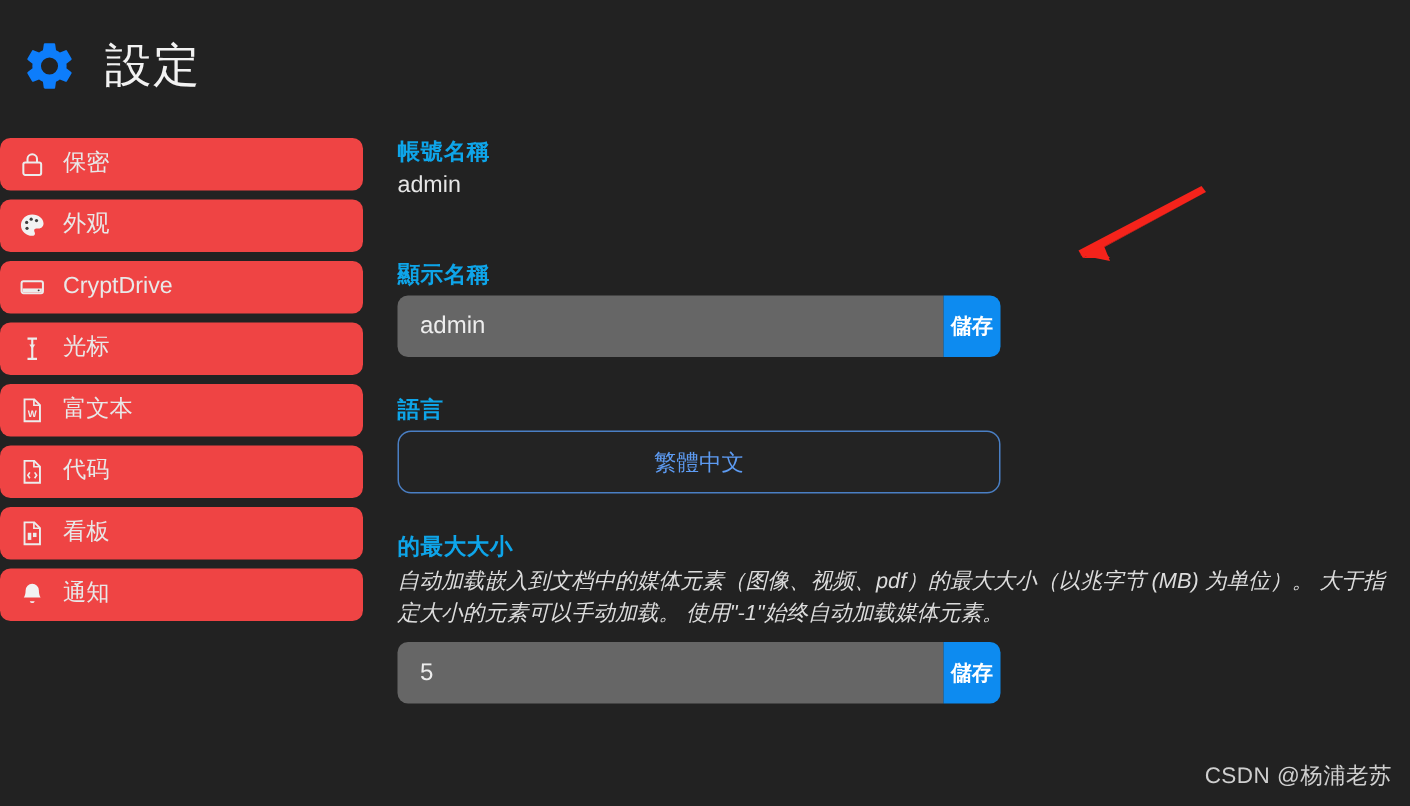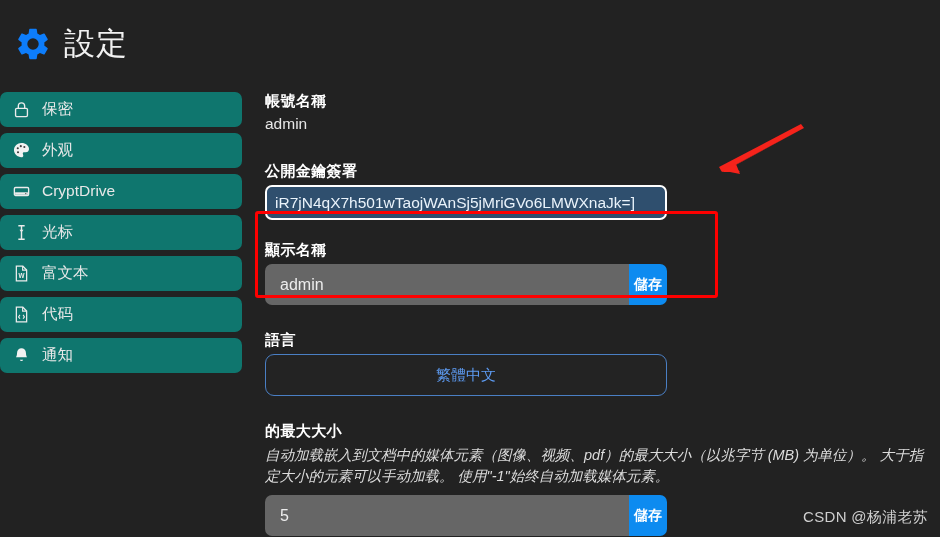--- a/index.html
+++ b/index.html
@@ -5,41 +5,41 @@
   * { box-sizing: border-box; margin: 0; padding: 0; }
   html, body {
     width: 940px; height: 537px;
     background: #222222;
     font-family: "Liberation Sans", "DejaVu Sans", sans-serif;
     overflow: hidden;
   }
   #app { position: relative; width: 940px; height: 537px; background: #222222; }
 
   
-  .header { display: flex; align-items: center; gap: 12px; padding: 13px 0 0 14px; height: 74px; }
+  .header { display: flex; align-items: center; gap: 18px; padding: 13px 0 0 14px; height: 74px; }
   .gear-icon { width: 38px; height: 38px; flex: 0 0 38px; }
   .page-title { font-size: 31px; color: #f2f2f2; font-weight: 400; letter-spacing: 1px; }
 
   
   .sidebar { position: absolute; left: 0; top: 92px; width: 242px; }
   .side-item {
     height: 35px; margin-bottom: 6px;
-    background: #0f766e; color: #e8e8e8;
+    background: #ef4444; color: #e8e8e8;
     border-radius: 7px;
     display: flex; align-items: center; gap: 11px;
     padding-left: 12px; font-size: 15.5px;
     cursor: pointer;
   }
   .side-item.active { background: #c3c3c3; color: #1d1d1d; }
   .side-item .ic { width: 19px; height: 19px; flex: 0 0 19px; display: block; }
   .side-item .lbl { line-height: 1; padding-bottom: 2px; }
 
   
   .main { position: absolute; left: 265px; top: 92px; width: 410px; }
-  .field-label { font-size: 15px; font-weight: bold; color: #ffffff; margin-bottom: 4px; letter-spacing: .4px; }
+  .field-label { font-size: 15px; font-weight: bold; color: #0ea5e9; margin-bottom: 4px; letter-spacing: .4px; }
   .static-value { font-size: 15.5px; color: #e6e6e6; margin-bottom: 20px; }
 
   .highlight-block {
     position: absolute; left: -10px; top: 58px;
     width: 463px; height: 87px;
     border: 3px solid #fe0000; border-radius: 3px;
     pointer-events: none;
   }
 
   .keyblock { position: relative; padding-top: 9px; }
@@ -156,42 +156,44 @@
 
     <div class="side-item">
       <svg class="ic" viewBox="0 0 24 24">
         <path d="M5.5 2.8h8.2l4.8 4.8v13.6H5.5z" fill="none" stroke="#ececec" stroke-width="1.6"></path>
         <path d="M13.4 2.9v4.9h4.9" fill="none" stroke="#ececec" stroke-width="1.4"></path>
         <path d="M10 12.5 8.3 15 10 17.4M14 12.5 15.7 15 14 17.4" fill="none" stroke="#ececec" stroke-width="1.4"></path>
       </svg>
       <span class="lbl">代码</span>
     </div>
 
+    <div class="side-item">
+      <svg class="ic" viewBox="0 0 24 24">
+        <path d="M5.5 2.8h8.2l4.8 4.8v13.6H5.5z" fill="none" stroke="#ececec" stroke-width="1.6"></path>
+        <path d="M13.4 2.9v4.9h4.9" fill="none" stroke="#ececec" stroke-width="1.4"></path>
+        <rect x="8.2" y="11.6" width="3" height="6" fill="#ececec"></rect>
+        <rect x="12.6" y="11.6" width="3" height="3.6" fill="#ececec"></rect>
+      </svg>
+      <span class="lbl">看板</span>
+    </div>
 
     <div class="side-item">
       <svg class="ic" viewBox="0 0 24 24">
         <path d="M12 2.8a5.6 5.6 0 0 1 5.6 5.6c0 4.3 1.6 5.9 1.6 5.9H4.8s1.6-1.6 1.6-5.9A5.6 5.6 0 0 1 12 2.8z" fill="#f2f2f2"></path>
         <path d="M9.9 17.4a2.2 2.2 0 0 0 4.2 0z" fill="#f2f2f2"></path>
       </svg>
       <span class="lbl">通知</span>
     </div>
   </div>
 
   <div class="main">
 
     <div class="field-label">帳號名稱</div>
     <div class="static-value">admin</div>
 
-    <div class="keyblock">
-      <div class="field-label">公開金鑰簽署</div>
-      <div class="key-input">
-        <span>iR7jN4qX7h501wTaojWAnSj5jMriGVo6LMWXnaJk=]</span>
-      </div>
-      <div class="highlight-block"></div>
-    </div>
 
     <div class="spacer-18"></div>
 
     <div>
       <div class="field-label">顯示名稱</div>
       <div class="input-row">
         <div class="text-input">
           <span>admin</span>
         </div>
         <div class="save-btn">儲存</div>

